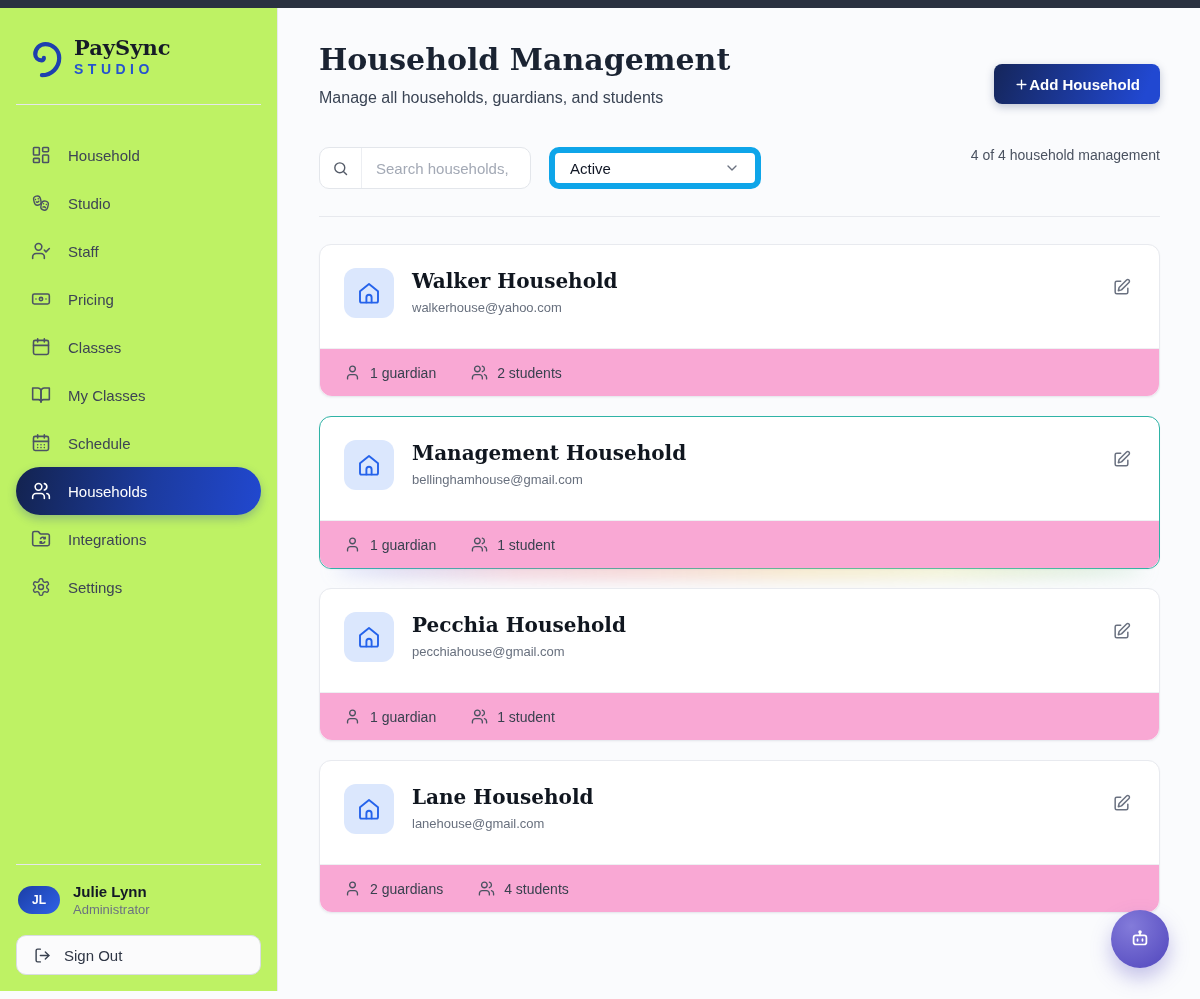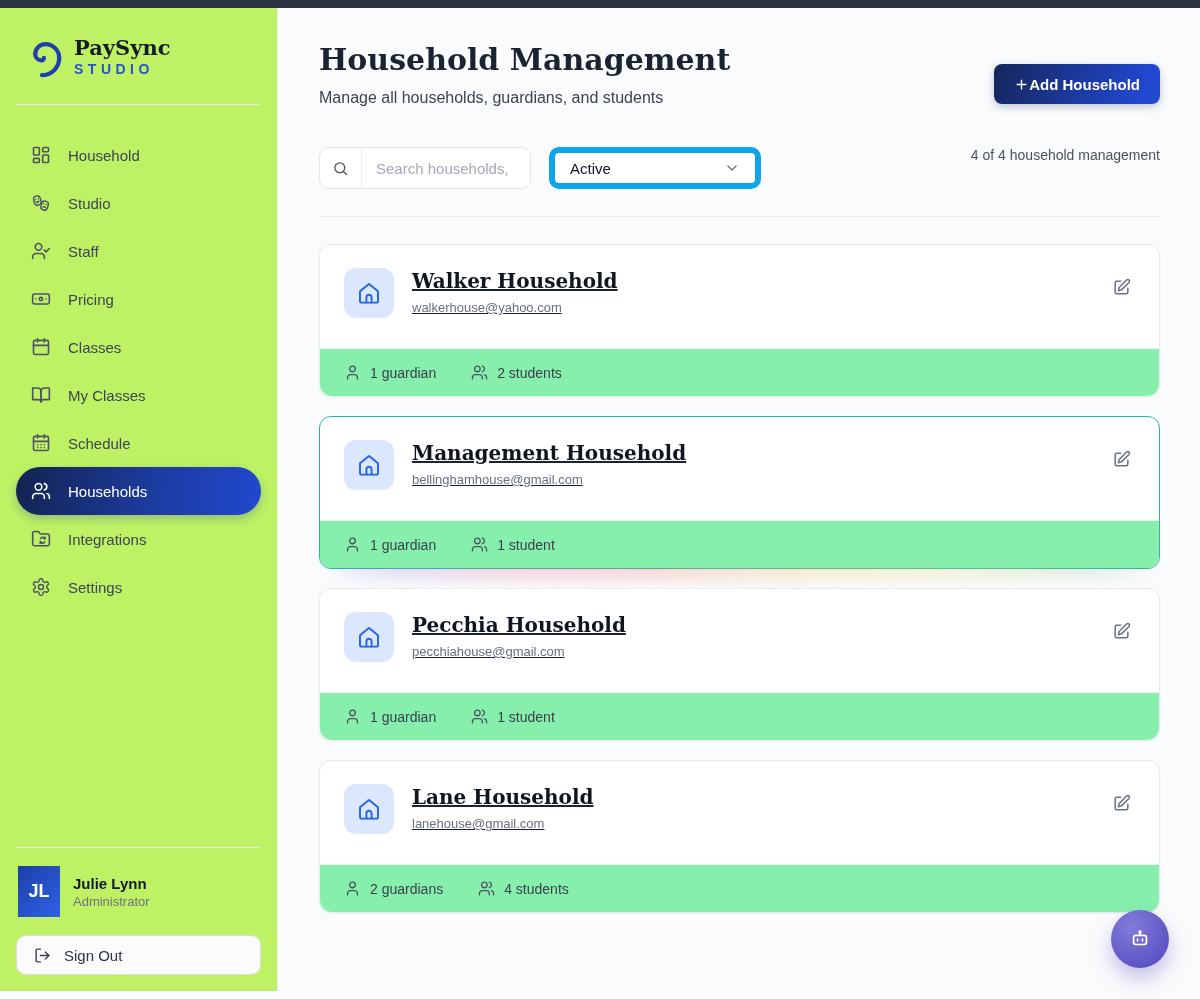--- a/index.html
+++ b/index.html
@@ -32,23 +32,23 @@
   .nav-item svg { width:20px; height:20px; flex:none; color:#4b5363; }
   .nav-item.active {
     background:linear-gradient(100deg,#13234f 0%, #1c3b9f 55%, #2148d0 100%);
     color:#fff; box-shadow:0 4px 10px rgba(28,59,159,.28);
   }
   .nav-item.active svg { color:#fff; }
   .sidebar-bottom { position:absolute; left:16px; right:16px; bottom:16px; }
   .user-sep { border:none; border-top:1px solid #e5e7ec; margin-bottom:18px; }
   .user-row { display:flex; align-items:center; gap:13px; margin-bottom:18px; padding-left:2px; }
   .avatar {
-    width:42px; height:51px; border-radius:0; flex:none;
+    width:42px; height:28px; border-radius:14px; flex:none;
     background:linear-gradient(135deg,#1b3fa6,#2f62e8);
-    color:#fff; font-size:18px; font-weight:700;
+    color:#fff; font-size:12px; font-weight:700;
     display:flex; align-items:center; justify-content:center;
   }
   .user-name { font-size:15px; font-weight:700; color:#121826; }
   .user-role { font-size:13px; color:#6b7280; margin-top:2px; }
   .signout-btn {
     display:flex; align-items:center; gap:13px; width:100%; height:40px;
     border:1px solid #d9dce3; border-radius:10px; background:#fbfbfc;
     padding:0 17px; font-size:15px; color:#2f3645; cursor:pointer;
     font-family:inherit;
   }
@@ -99,35 +99,35 @@
     box-shadow:0 1px 2px rgba(16,24,40,.04); position:relative; z-index:0;
   }
   .card.highlighted { border-color:#2fb3a6; }
   .card.highlighted::after {
     content:""; position:absolute; left:14px; right:14px; bottom:-9px; height:16px;
     background:linear-gradient(90deg,
       rgba(110,135,235,.55) 0%, rgba(225,120,150,.45) 22%, rgba(235,130,120,.4) 38%,
       rgba(240,200,110,.45) 58%, rgba(225,225,130,.45) 75%, rgba(125,200,145,.55) 100%);
     filter:blur(9px); border-radius:50%; z-index:-1;
   }
-  .card-main { display:flex; align-items:flex-start; gap:18px; padding:23px 24px 30px;text-decoration:underline; }
+  .card-main { display:flex; align-items:flex-start; gap:18px; padding:23px 24px 30px; }
   .house-tile {
     width:50px; height:50px; flex:none; border-radius:12px; background:#dbe7fd;
     display:flex; align-items:center; justify-content:center; color:#2563eb;
   }
   .house-tile svg { width:24px; height:24px; }
   .hh-name { font-family:"DejaVu Serif", serif; font-size:20px; font-weight:700; color:#10161f; margin-top:1px; }
   .hh-email { font-size:13px; color:#68707e; margin-top:7px; }
   .edit-btn {
     margin-left:auto; background:none; border:none; color:#6a7180; cursor:pointer;
     padding:4px; margin-top:6px;
   }
   .edit-btn svg { width:19px; height:19px; }
   .card-footer {
-    border-top:1px solid #eef0f3; background:#86efac; border-radius:0 0 12px 12px;
+    border-top:1px solid #eef0f3; background:#f9a8d4; border-radius:0 0 12px 12px;
     padding:15px 24px; display:flex; gap:35px; font-size:14px; color:#39414f;
   }
   .stat { display:flex; align-items:center; gap:9px; }
   .stat svg { width:17px; height:17px; color:#4a5260; }
 
   .fab {
     position:absolute; right:31px; bottom:31px; width:58px; height:58px; border-radius:50%;
     background:radial-gradient(circle at 35% 28%, #837bda, #5d53c4 75%);
     border:none; color:#fff; display:flex; align-items:center; justify-content:center;
     cursor:pointer; box-shadow:0 10px 20px rgba(93,83,196,.35); z-index:40;

